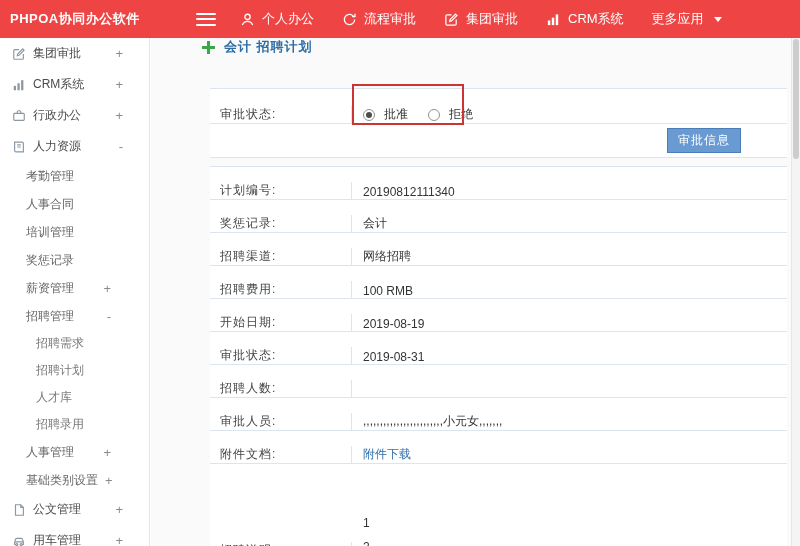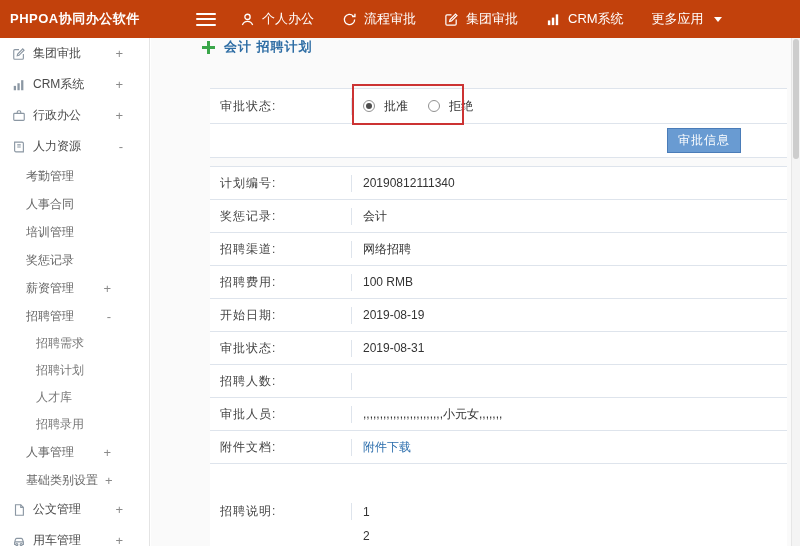--- a/index.html
+++ b/index.html
@@ -1,21 +1,21 @@
 <!DOCTYPE html>
 <html><head>
 <meta charset="utf-8">
 <style>
   *{margin:0;padding:0;box-sizing:border-box}
   html,body{width:800px;height:546px}
   body{position:relative;overflow:hidden;background:#fff;
        font-family:"Liberation Sans","DejaVu Sans",sans-serif;font-size:12px;color:#333}
 
   
-  .topbar{position:absolute;top:0;left:0;width:800px;height:38px;background:#c2410c;
+  .topbar{position:absolute;top:0;left:0;width:800px;height:38px;background:#ef4444;
           display:flex;align-items:center;color:#fff;z-index:10}
   .logo{width:196px;padding-left:10px;font-size:13px;font-weight:bold;letter-spacing:.5px;cursor:pointer}
   .hamburger{width:20px;height:13px;display:flex;flex-direction:column;justify-content:space-between;
              cursor:pointer;margin-right:24px}
   .hamburger span{display:block;height:2px;background:#fff;border-radius:1px}
   .nav{display:flex;align-items:center;gap:28px}
   .nav-item{display:flex;align-items:center;gap:7px;font-size:13px;cursor:pointer;white-space:nowrap}
   .nav-icon{display:flex;color:#fff}
   .caret{width:0;height:0;border-left:4px solid transparent;border-right:4px solid transparent;
          border-top:5px solid #fff;margin-left:3px}
@@ -33,21 +33,21 @@
   
   .main{position:absolute;top:38px;left:151px;right:9px;bottom:0;background:#fafafa}
   .page-title{position:absolute;left:51px;top:0;display:flex;align-items:center;gap:9px}
   .title-text{color:#2e6da4;font-weight:bold;font-size:13px;letter-spacing:1px}
   .plus-icon{position:relative;width:13px;height:13px}
   .plus-icon::before{content:"";position:absolute;left:5px;top:0;width:3px;height:13px;background:#3aa64a}
   .plus-icon::after{content:"";position:absolute;top:5px;left:0;width:13px;height:3px;background:#3aa64a}
 
   .form-area{position:absolute;left:59px;top:50px;right:4px}
   .tbl{background:#fff;border-top:1px solid #dee4ec}
-  .frow{display:flex;border-bottom:1px solid #dee4ec;min-height:33px;align-items:center;background:#fff}
+  .frow{display:flex;border-bottom:1px solid #dee4ec;min-height:33px;align-items:flex-end;background:#fff}
   .frow.approval-row{min-height:35px}
   .frow.tall-row{min-height:96px}
   .flabel{flex:0 0 142px;border-right:1px solid #dee4ec;display:flex;align-items:center;
           padding-left:10px;letter-spacing:1px;color:#444}
   .fvalue{flex:1;display:flex;align-items:center;padding-left:11px;color:#333}
   .fvalue.multiline{white-space:pre-line;line-height:24px;display:block;
                     padding-top:24px}
   .btn-row{display:flex;justify-content:flex-end;align-items:center;min-height:30px;
            padding:4px 46px 4px 0;border-bottom:1px solid #dee4ec;background:#fff}
   .btn{background:#699bd2;border:1px solid #4a7cb8;color:#fff;font-size:12px;

